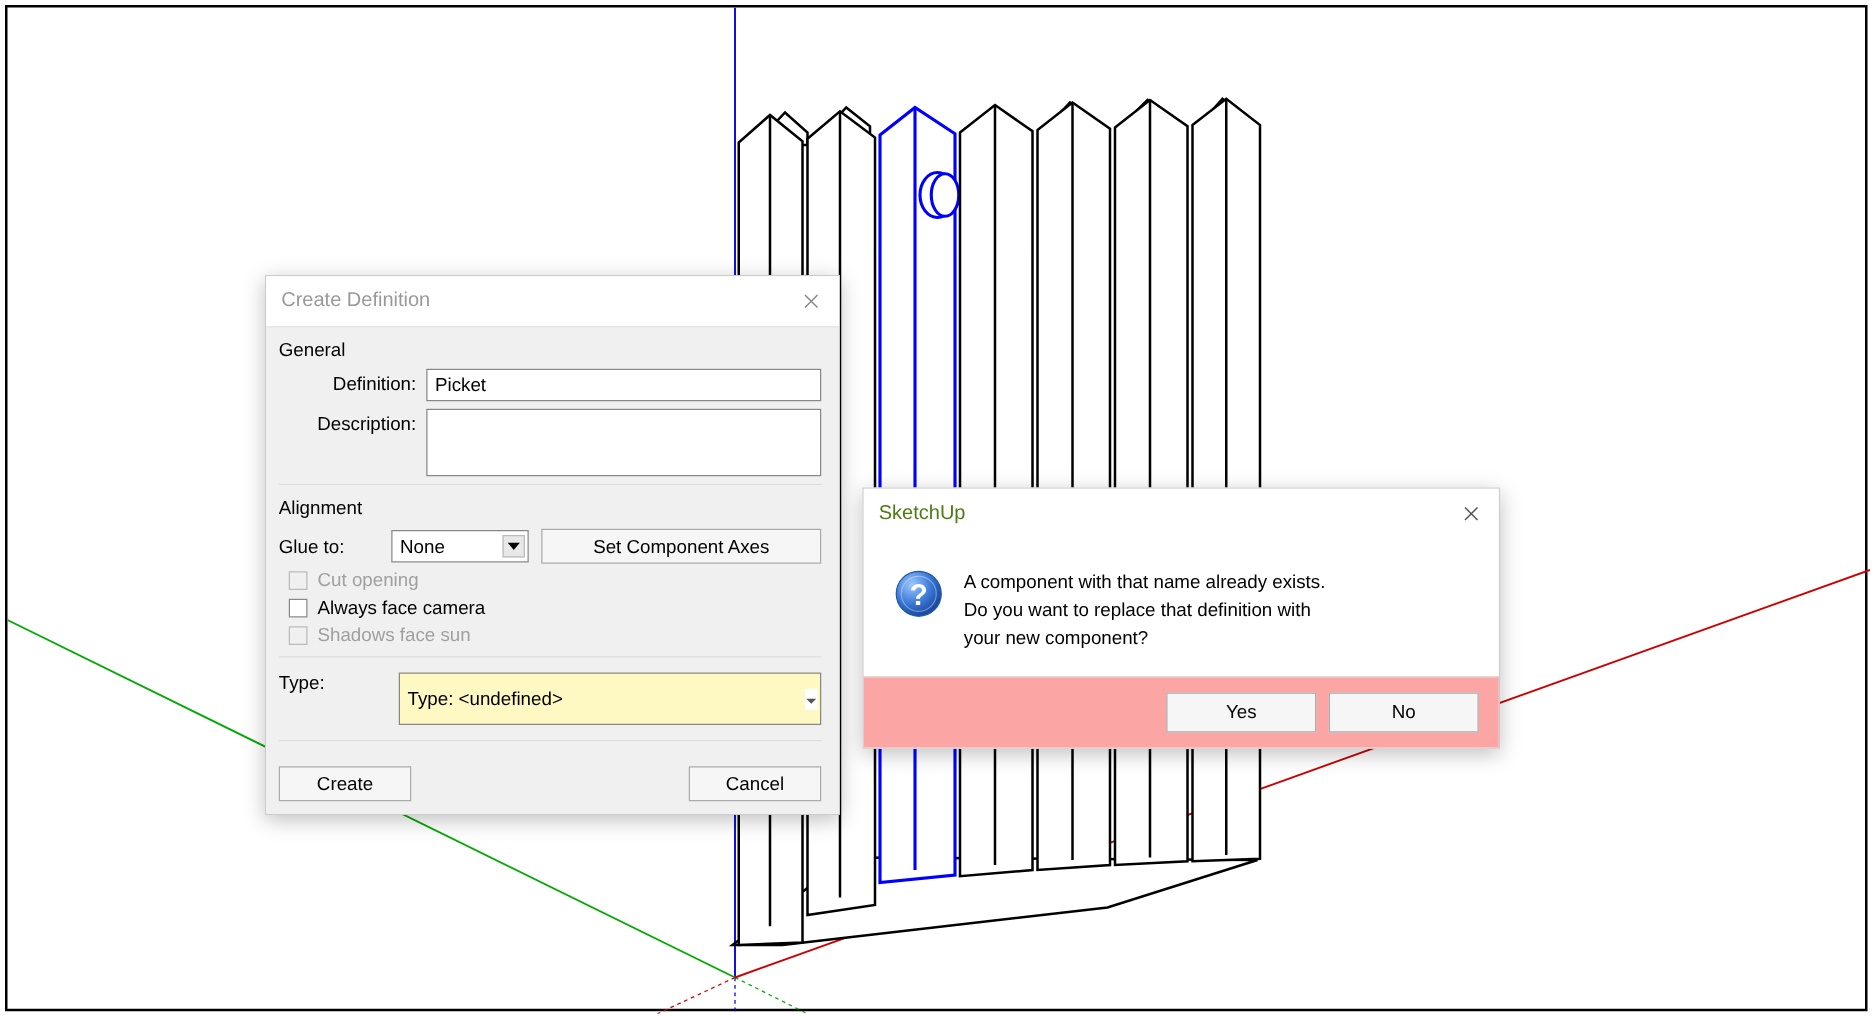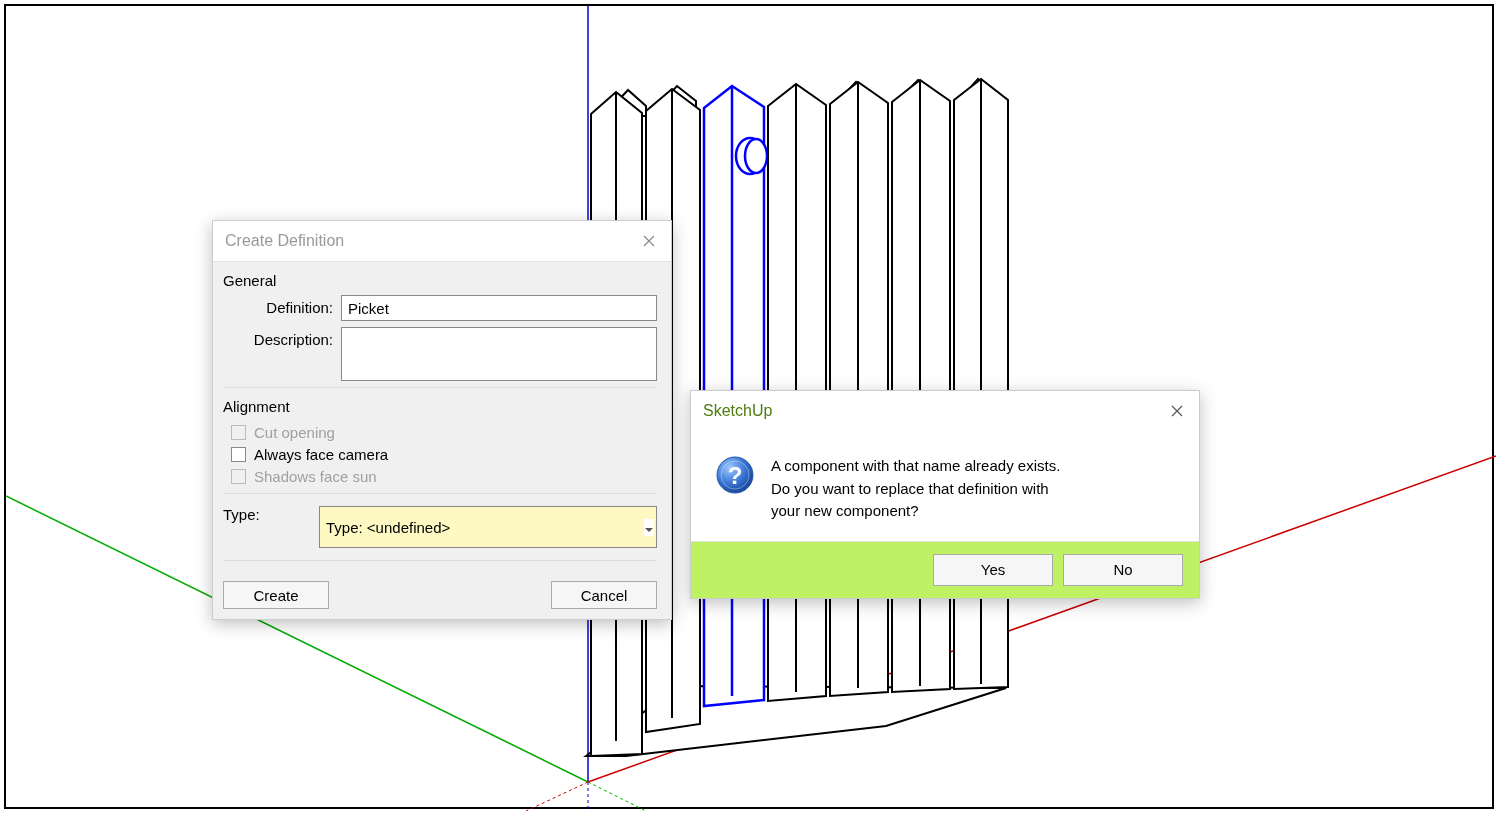--- a/index.html
+++ b/index.html
@@ -176,21 +176,21 @@
   }
   .msg-icon {
     width: 40px; height: 40px;
     flex-shrink: 0;
   }
   .msg-text {
     font-size: 15px;
     line-height: 1.5;
   }
   .msg-footer {
-    background: #bef264;
+    background: #fca5a5;
     border-top: 1px solid #e0e0e0;
     padding: 12px 16px;
     display: flex;
     justify-content: flex-end;
     gap: 10px;
   }
   .msg-footer .btn { width: 120px; height: 32px; }
 </style>
 </head>
 <body>
@@ -266,20 +266,32 @@
       <div class="form-row">
         <div class="form-label">Definition:</div>
         <input class="text-input" type="text" value="Picket" style="">
       </div>
       <div class="form-row">
         <div class="form-label">Description:</div>
         <textarea class="textarea" style=""></textarea>
       </div>
       <div class="hr"></div>
       <div class="section-label">Alignment</div>
+      <div class="align-row">
+        <div class="glue-label">Glue to:</div>
+        <div class="select">
+          <span>None</span>
+          <span class="caret">
+            <svg width="10" height="6" viewBox="0 0 10 6">
+                <polygon points="0,0 10,0 5,6" fill="#000"></polygon>
+              </svg>
+          </span>
+        </div>
+        <button class="btn wide-btn">Set Component Axes</button>
+      </div>
       <div class="check-row disabled">
         <span class="checkbox"></span>
         <span>Cut opening</span>
       </div>
       <div class="check-row">
         <span class="checkbox"></span>
         <span>Always face camera</span>
       </div>
       <div class="check-row disabled">
         <span class="checkbox"></span>

